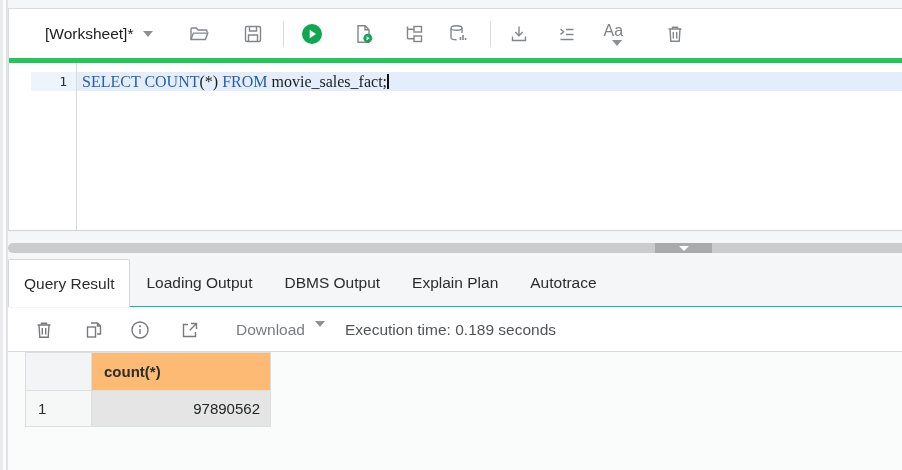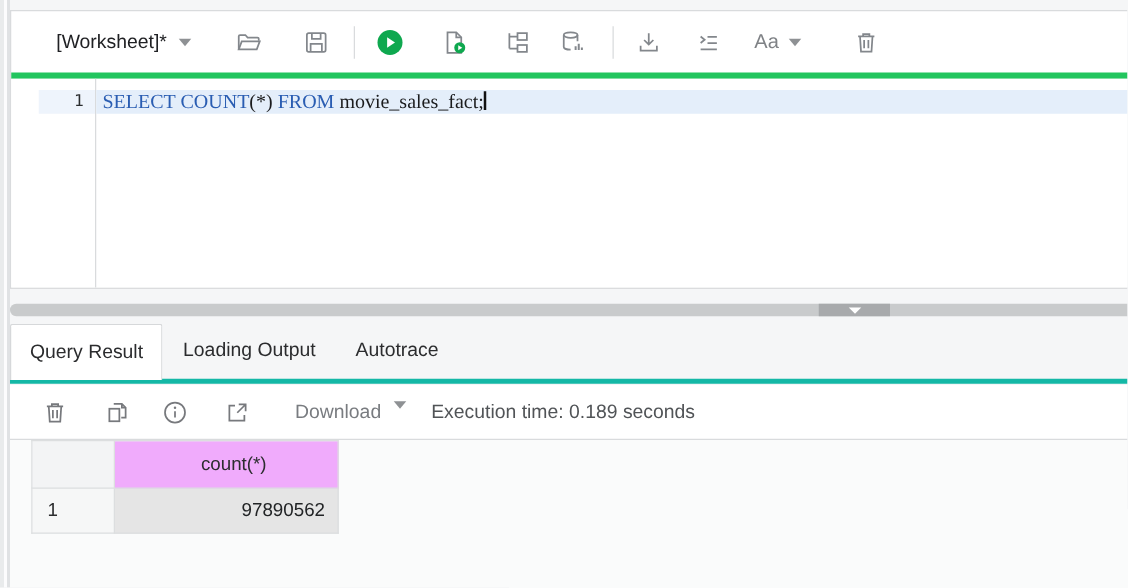--- a/index.html
+++ b/index.html
@@ -26,21 +26,21 @@
   }
   .ws-label{ font-size:15.5px; color:#202124; cursor:default; }
   .caret-down{
     width:0; height:0; border-left:5px solid transparent; border-right:5px solid transparent;
     border-top:6px solid #8e9194; display:inline-block;
   }
   .tbtn{ display:flex; align-items:center; justify-content:center; width:24px; height:24px; color:#83878c; cursor:pointer; }
   .tbtn svg{ stroke:currentColor; fill:none; stroke-width:1.4; }
   .tbtn.disabled{ color:#c7cacd; }
   .tb-sep{ width:1px; height:26px; background:#d9dbdd; }
-  .aa-btn{ display:flex; align-items:center; color:#7f8286; cursor:pointer; }
+  .aa-btn{ display:flex; align-items:center; color:#7f8286; cursor:pointer;flex-direction:column; }
   .aa-text{ font-size:16px; }
   
   .ml8{margin-left:8px;} .ml10{margin-left:10px;} .ml16{margin-left:16px;} .ml18{margin-left:18px;}
   .ml20{margin-left:20px;} .ml22{margin-left:22px;} .ml24{margin-left:24px;} .ml26{margin-left:26px;}
   .ml28{margin-left:28px;} .ml30{margin-left:30px;} .ml34{margin-left:34px;} .ml40{margin-left:40px;}
 
   .editor{ display:flex; height:167px; background:#fff; }
   .gutter{
     width:68px; border-right:1px solid #d9dbdd; padding-top:9px;
     font-family:"DejaVu Sans Mono", monospace; font-size:13px; color:#2b2d2f;
@@ -65,21 +65,21 @@
   }
   .splitter-handle{
     position:absolute; left:647px; top:0; width:57px; height:10px; background:#a8aaac;
     display:flex; align-items:center; justify-content:center; cursor:pointer;
   }
   .splitter-tri{ width:0; height:0; border-left:5px solid transparent; border-right:5px solid transparent; border-top:5px solid #fff; }
 
   
   .tabbar{
     position:absolute; top:259px; left:8px; right:0; height:48px;
-    display:flex; align-items:stretch; border-bottom:4px solid #14b8a6;
+    display:flex; align-items:stretch; border-bottom:1px solid #14b8a6;
     font-size:15.5px; color:#2b2c2e;
   }
   .tab{ display:flex; align-items:center; padding:0 16px; cursor:pointer; }
   .tab.active{
     background:#fff; border:1px solid #d6d8da; border-bottom:none;
     border-radius:2px 2px 0 0; margin-bottom:-1px; padding:0 15px;
   }
   
   .res-toolbar{
     position:absolute; top:308px; left:8px; right:0; height:44px;
@@ -92,21 +92,21 @@
   .exec-time{ font-size:15.5px; color:#515457; margin-left:20px; }
 
   
   .grid-area{
     position:absolute; top:352px; left:8px; right:0; bottom:0;
     background:#fafbfb;
   }
   table.results{ border-collapse:collapse; margin-left:17px; font-size:15px; }
   table.results td, table.results th{ border:1px solid #dcdedf; }
   th.rownum-h{ width:66px; height:38px; background:#f3f4f5; }
-  th.col-h{ width:179px; height:38px; background:#f0abfc; font-weight:normal; text-align:center; padding-left:12px; color:#2c2d2f; }
+  th.col-h{ width:179px; height:38px; background:#fdba74; font-weight:bold; text-align:left; padding-left:12px; color:#2c2d2f; }
   td.rownum{ height:36px; background:#f6f7f7; padding-left:12px; color:#2c2d2f; }
   td.val{ height:36px; background:#e5e5e5; text-align:right; padding-right:10px; color:#222426; }
 </style>
 </head>
 <body>
 
 <div class="left-strip"></div>
 
 <div class="top-panel">
 
@@ -198,20 +198,22 @@
 
 <div class="splitter">
   <div class="splitter-handle">
     <span class="splitter-tri"></span>
   </div>
 </div>
 
 <div class="tabbar">
   <div class="tab active">Query Result</div>
   <div class="tab">Loading Output</div>
+  <div class="tab">DBMS Output</div>
+  <div class="tab">Explain Plan</div>
   <div class="tab">Autotrace</div>
 </div>
 
 <div class="res-toolbar">
   <div class="tbtn ml24">
     <svg width="22" height="22" viewBox="0 0 22 22">
       <path d="M4.5 6 h13 M8.5 6 V4.2 h5 V6"></path>
       <path d="M6 6 l.8 12.3 h8.4 L16 6"></path>
       <path d="M9.3 9 v6.5 M12.7 9 v6.5"></path>
     </svg>

